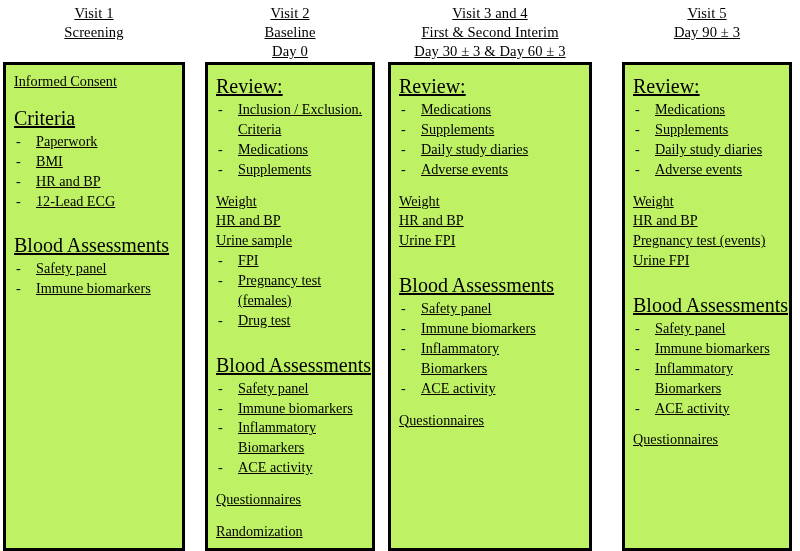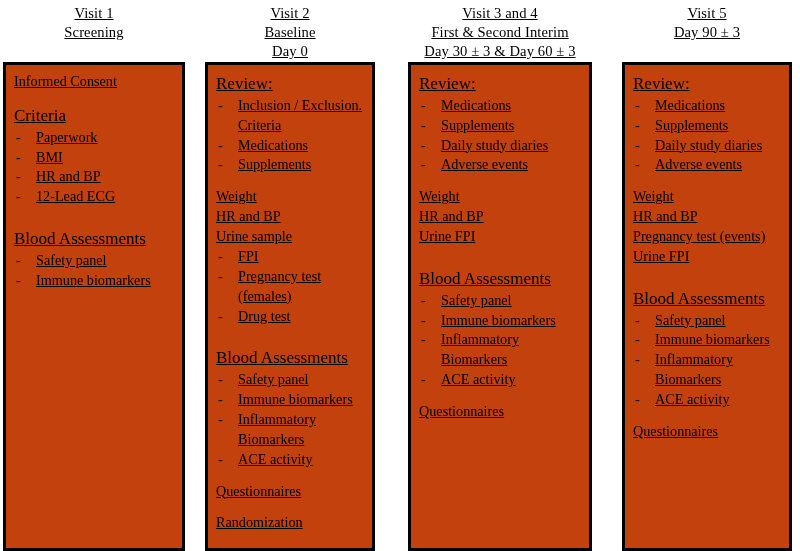--- a/index.html
+++ b/index.html
@@ -22,54 +22,54 @@
   .visit-column {
     position: absolute;
     top: 0;
     bottom: 0;
     display: flex;
     flex-direction: column;
     text-decoration: underline;
   }
   .col-1 { left: 3px;   width: 182px; }
   .col-2 { left: 205px; width: 170px; }
-  .col-3 { left: 408px; width: 184px; }
+  .col-3 { left: 388px; width: 204px; }
   .col-4 { left: 622px; width: 170px; }
 
   .visit-header {
     text-align: center;
     font-size: 14.6px;
     line-height: 1.30;
     padding-top: 4px;
     height: 62px;
     box-sizing: border-box;
     white-space: nowrap;
   }
   .visit-header div { letter-spacing: 0.1px; }
 
   .visit-box {
     border: 3px solid #000000;
-    background: #c2410c;
+    background: #bef264;
     flex: 1 1 auto;
     box-sizing: border-box;
     padding: 7px 4px 6px 8px;
     overflow: hidden;
   }
 
   .block { margin: 0; }
   .spacer-sm { height: 12px; }
   .spacer-lg { height: 20px; }
 
   .plain-line {
     font-size: 14.2px;
     line-height: 1.40;
     white-space: nowrap;
   }
   .heading-line {
-    font-size: 17px;
+    font-size: 20px;
     line-height: 1.40;
     white-space: nowrap;
   }
   ul.bullets {
     list-style: none;
     margin: 0;
     padding: 0;
   }
   ul.bullets > li {
     font-size: 14.2px;

